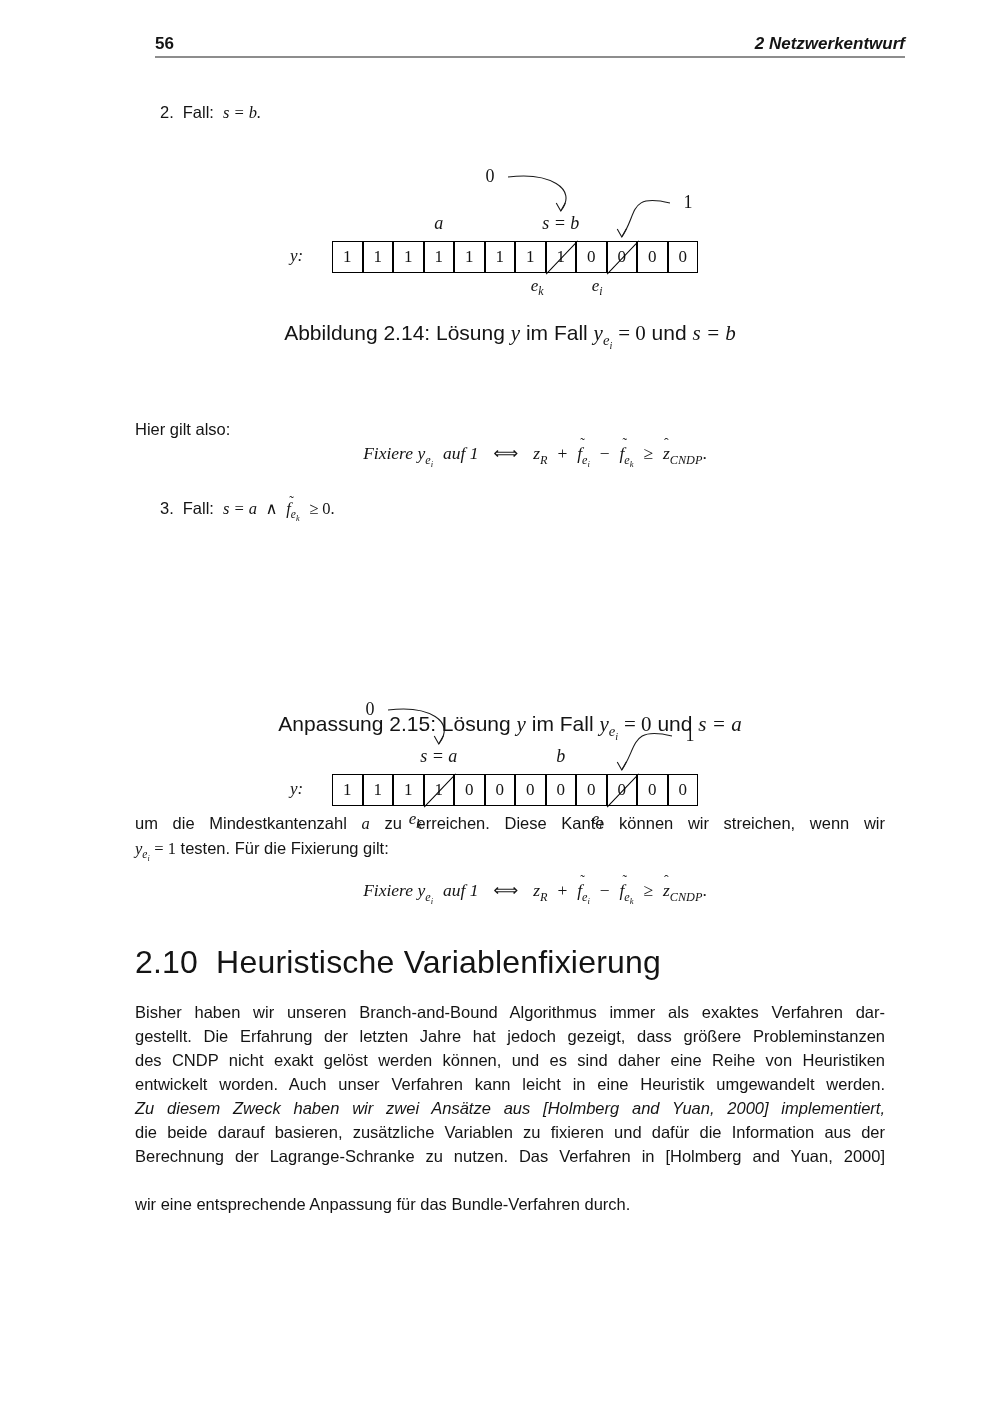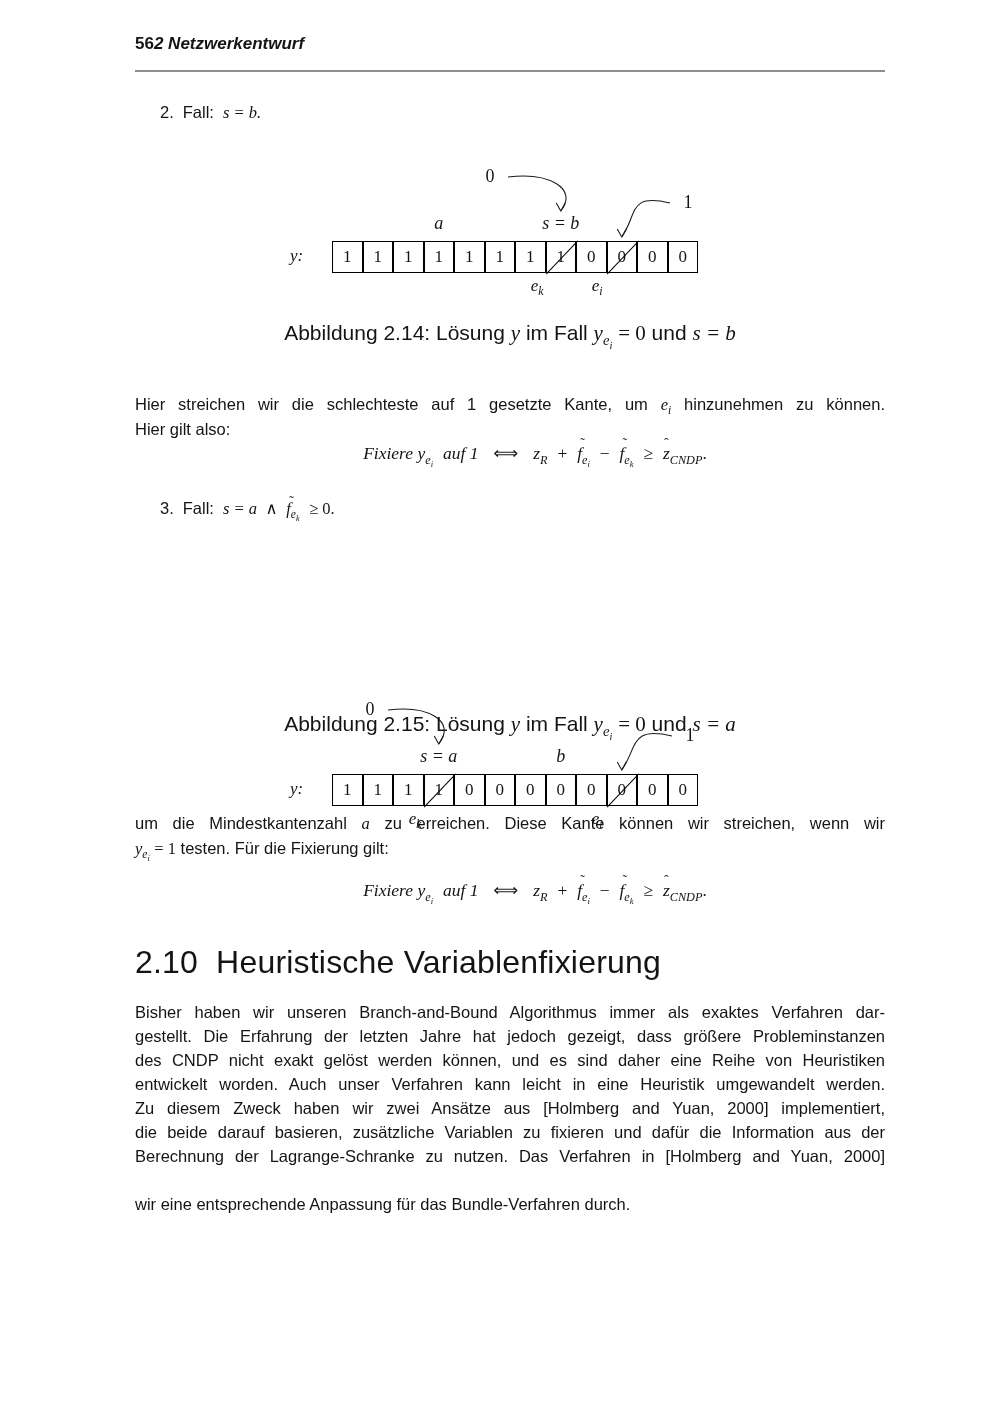--- a/index.html
+++ b/index.html
@@ -1,22 +1,22 @@
 <!DOCTYPE html>
 <html><head>
 <meta charset="utf-8">
 <style>
   html,body{margin:0;padding:0;background:#e8e8e8;}
   .page{position:relative;width:1000px;height:1414px;margin:0 auto;background:#ffffff;color:#141414;
         font-family:"Liberation Sans",sans-serif;overflow:hidden;}
   .blk{position:absolute;left:135px;width:750px;}
 
   
-  .hdr{display:flex;justify-content:flex-start;align-items:flex-end;font-weight:bold;
-       font-size:17px;padding-bottom:16px;border-bottom:2px solid #8d8d8d;}
+  .hdr{display:flex;justify-content:space-between;align-items:flex-end;font-weight:bold;
+       font-size:17px;padding-bottom:2px;border-bottom:2px solid #8d8d8d;margin-left:20px;}
   .hdr .ch{font-style:italic;}
 
   
   .t{font-family:"Liberation Sans",sans-serif;}
   .mi{font-family:"Liberation Serif","DejaVu Serif",serif;font-style:italic;}
   .mu{font-family:"Liberation Serif","DejaVu Serif",serif;font-style:normal;}
   .sym{font-family:"DejaVu Sans","DejaVu Serif",sans-serif;font-style:normal;}
   sub{font-size:70%;line-height:0;}
   .sp2{margin-left:9px;}
   .sp1{margin-left:5px;}
@@ -98,25 +98,20 @@
   <div class="blk caption" style="top:321px;">
     <span class="t">Abbildung 2.14: Lösung</span>
     <span class="mi">y</span>
     <span class="t">im Fall</span>
     <span class="mi"><span>y</span><sub><span>e</span><sub>i</sub></sub></span>
     <span class="mu">= 0</span>
     <span class="t">und</span>
     <span class="mi">s = b</span>
   </div>
 
-  <div class="blk para jl" style="top:392px;">
-    <span class="t">Hier streichen wir die schlechteste auf 1 gesetzte Kante, um</span>
-    <span class="mi"><span>e</span><sub>i</sub></span>
-    <span class="t">hinzunehmen zu können.</span>
-  </div>
   <div class="blk para" style="top:417px;">
     <span class="t">Hier gilt also:</span>
   </div>
 
   <div class="blk formula" style="top:443px;left:160px;">
     <span class="mi">Fixiere y</span><sub class="mi"><span>e</span><sub>i</sub></sub>
     <span class="mi sp1">auf 1</span>
     <span class="sym iff">⟺</span>
     <span class="mi">z</span><sub class="mi">R</sub>
     <span class="mu op">+</span>
@@ -158,21 +153,21 @@
       <div class="fig-elab mi" style="left: 456.75px;"><span>e</span><sub>i</sub></div>
       <svg class="fig-svg" width="750" height="142">
         <path d="M 253 11 C 293 6, 321.75 22, 303.75 45" class="arrow"></path>
         <path d="M 299.25 37 L 303.75 45 L 308.25 37" class="arrow"></path>
         <path d="M 537 37 C 495 27, 502.75 48, 486.75 71" class="arrow"></path>
         <path d="M 482.25 63 L 486.75 71 L 491.25 63" class="arrow"></path>
       </svg>
     </div>
 
   <div class="blk caption" style="top:712px;">
-    <span class="t">Abbildung 2.15: Lösung</span>
+    <span class="t">Anpassung 2.15: Lösung</span>
     <span class="mi">y</span>
     <span class="t">im Fall</span>
     <span class="mi"><span>y</span><sub><span>e</span><sub>i</sub></sub></span>
     <span class="mu">= 0</span>
     <span class="t">und</span>
     <span class="mi">s = a</span>
   </div>
 
   <div class="blk para jl" style="top:811px;">
     <span class="t">um die Mindestkantenzahl</span>
@@ -199,18 +194,18 @@
   </div>
 
   <div class="blk h2" style="top:944px;">
     <span class="num">2.10</span><span>Heuristische Variablenfixierung</span>
   </div>
 
   <div class="blk para jl" style="top:1000px;"><span class="t">Bisher haben wir unseren Branch-and-Bound Algorithmus immer als exaktes Verfahren dar-</span></div>
   <div class="blk para jl" style="top:1024px;"><span class="t">gestellt. Die Erfahrung der letzten Jahre hat jedoch gezeigt, dass größere Probleminstanzen</span></div>
   <div class="blk para jl" style="top:1048px;"><span class="t">des CNDP nicht exakt gelöst werden können, und es sind daher eine Reihe von Heuristiken</span></div>
   <div class="blk para jl" style="top:1072px;"><span class="t">entwickelt worden. Auch unser Verfahren kann leicht in eine Heuristik umgewandelt werden.</span></div>
-  <div class="blk para jl" style="top:1096px;"><span class="t">Zu diesem Zweck haben wir zwei Ansätze aus [Holmberg and Yuan, 2000] implementiert,</span></div>
+  <div class="blk para jl" style="top:1096px;font-style:italic;"><span class="t">Zu diesem Zweck haben wir zwei Ansätze aus [Holmberg and Yuan, 2000] implementiert,</span></div>
   <div class="blk para jl" style="top:1120px;"><span class="t">die beide darauf basieren, zusätzliche Variablen zu fixieren und dafür die Information aus der</span></div>
   <div class="blk para jl" style="top:1144px;"><span class="t">Berechnung der Lagrange-Schranke zu nutzen. Das Verfahren in [Holmberg and Yuan, 2000]</span></div>
   <div class="blk para" style="top:1192px;"><span class="t">wir eine entsprechende Anpassung für das Bundle-Verfahren durch.</span></div>
 
 </div>
 
 </body></html>

